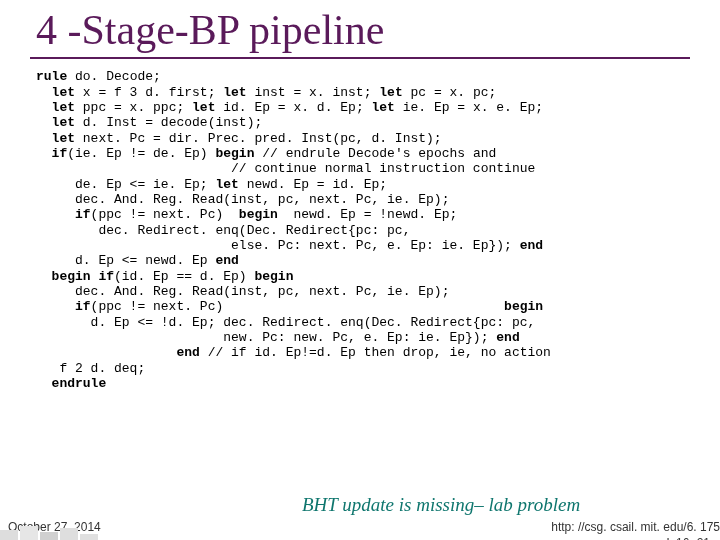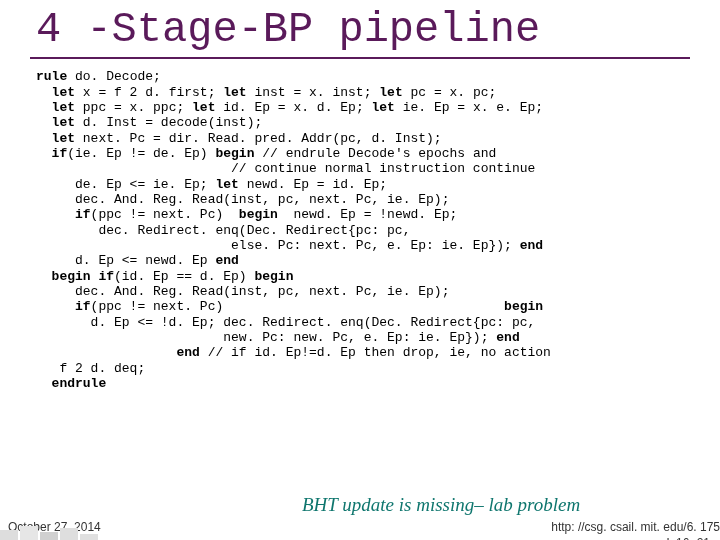--- a/index.html
+++ b/index.html
@@ -3,21 +3,21 @@
 <meta charset="utf-8">
 <style>
   html,body{margin:0;padding:0}
   body{
     width:720px;height:540px;
     font-family:Arial,Helvetica,sans-serif;
     background:#fff;position:relative;overflow:hidden;
   }
   .title{
     color:#5a1a5a;
-    font-family:Liberation Mono, monospace;
+    font-family:Liberation Serif, serif;
     font-size:42px;
     line-height:1.08;
     margin:8px 0 4px 36px;
   }
   .rule-line{
     height:0;border-top:2px solid #5a1a5a;
     margin:2px 30px 10px 30px;
   }
   .code{
     font-family:"Courier New",monospace;
@@ -48,24 +48,24 @@
 </style>
 </head>
 <body>
 
 <div class="title">
   <span>4 -Stage-BP pipeline</span><br>
 </div>
 <div class="rule-line"></div>
 
 <div class="code"><span class="kw">rule</span><span> do. Decode;</span>
-<span class="kw">  let</span><span> x = f 2 d. first; </span><span class="kw">let</span><span> inst = x. inst; </span><span class="kw">let</span><span> pc = x. pc;</span>
+<span class="kw">  let</span><span> x = f 3 d. first; </span><span class="kw">let</span><span> inst = x. inst; </span><span class="kw">let</span><span> pc = x. pc;</span>
 <span class="kw">  let</span><span> ppc = x. ppc; </span><span class="kw">let</span><span> id. Ep = x. d. Ep; </span><span class="kw">let</span><span> ie. Ep = x. e. Ep;</span>
 <span class="kw">  let</span><span> d. Inst = decode(inst);</span>
-<span class="kw">  let</span><span> next. Pc = dir. Read. pred. Addr(pc, d. Inst);</span>
+<span class="kw">  let</span><span> next. Pc = dir. Prec. pred. Inst(pc, d. Inst);</span>
 <span class="kw">  if</span><span>(ie. Ep != de. Ep) </span><span class="kw">begin</span><span> // endrule Decode's epochs and</span>
 <span>                         // continue normal instruction continue</span>
 <span>     de. Ep &lt;= ie. Ep; </span><span class="kw">let</span><span> newd. Ep = id. Ep;</span>
 <span>     dec. And. Reg. Read(inst, pc, next. Pc, ie. Ep);</span>
 <span class="kw">     if</span><span>(ppc != next. Pc)  </span><span class="kw">begin</span><span>  newd. Ep = !newd. Ep;</span>
 <span>        dec. Redirect. enq(Dec. Redirect{pc: pc,</span>
 <span>                         else. Pc: next. Pc, e. Ep: ie. Ep}); </span><span class="kw">end</span>
 <span>     d. Ep &lt;= newd. Ep </span><span class="kw">end</span>
 <span class="kw">  begin if</span><span>(id. Ep == d. Ep) </span><span class="kw">begin</span>
 <span>     dec. And. Reg. Read(inst, pc, next. Pc, ie. Ep);</span>

